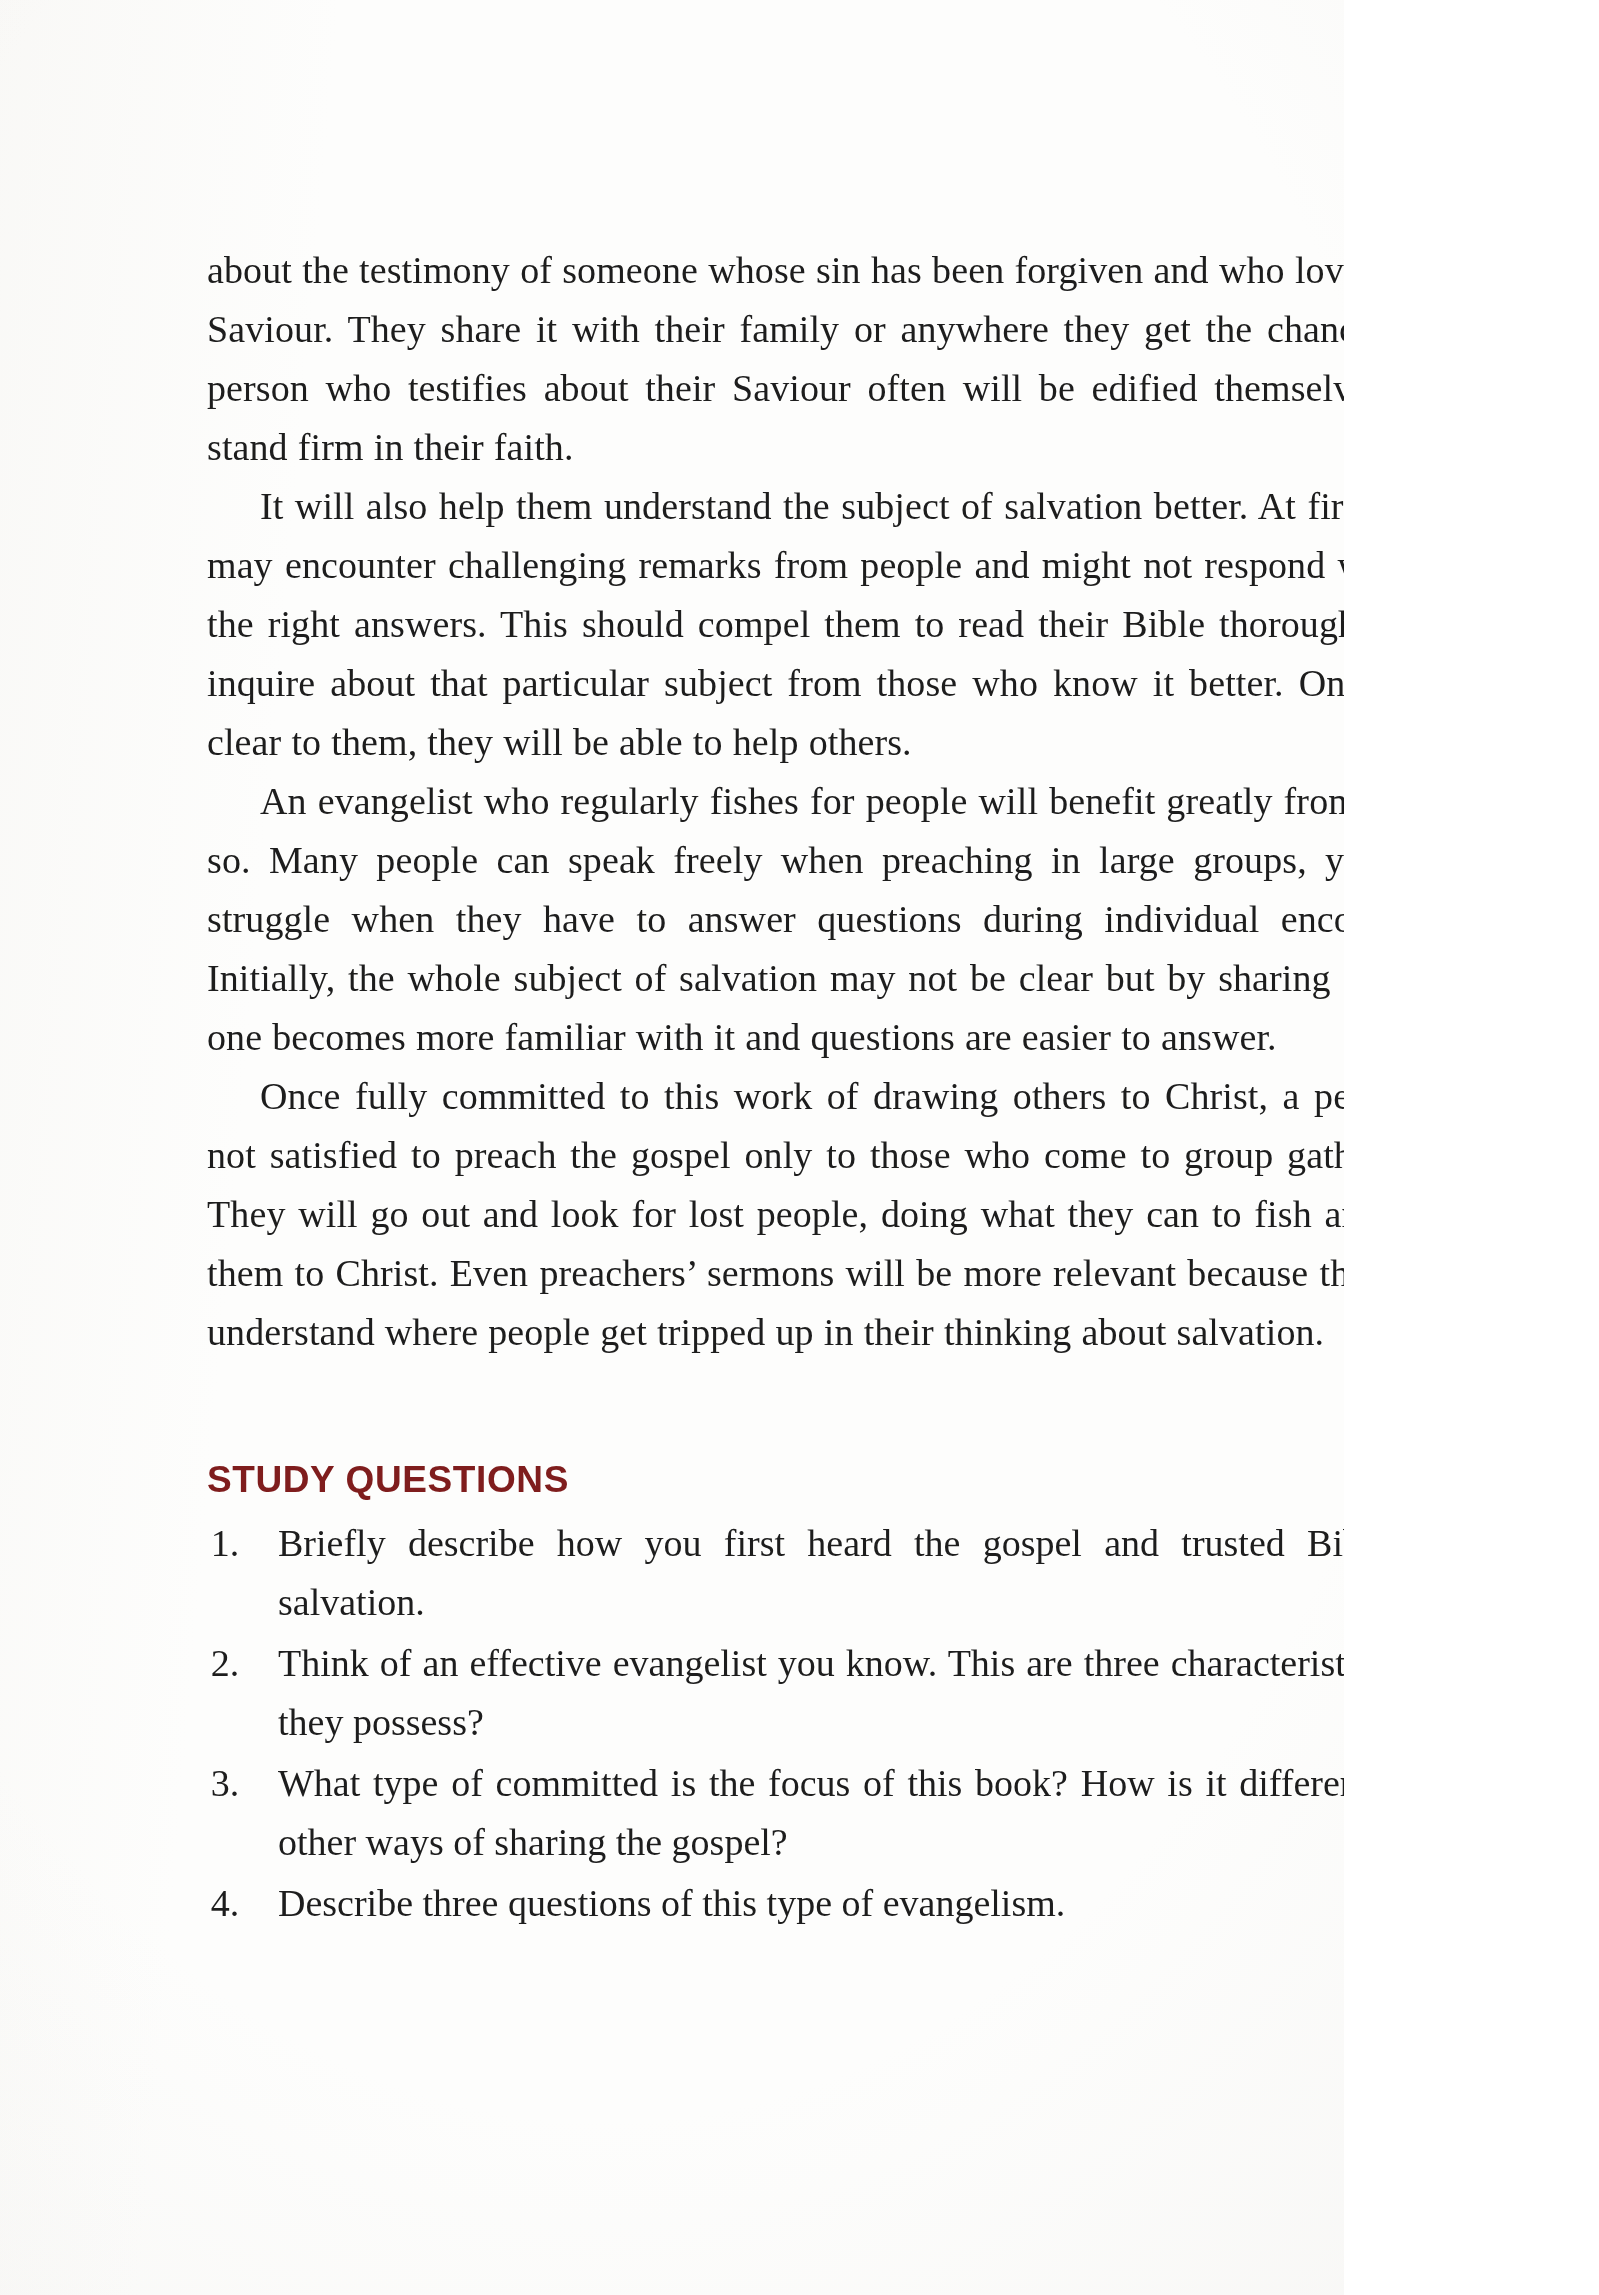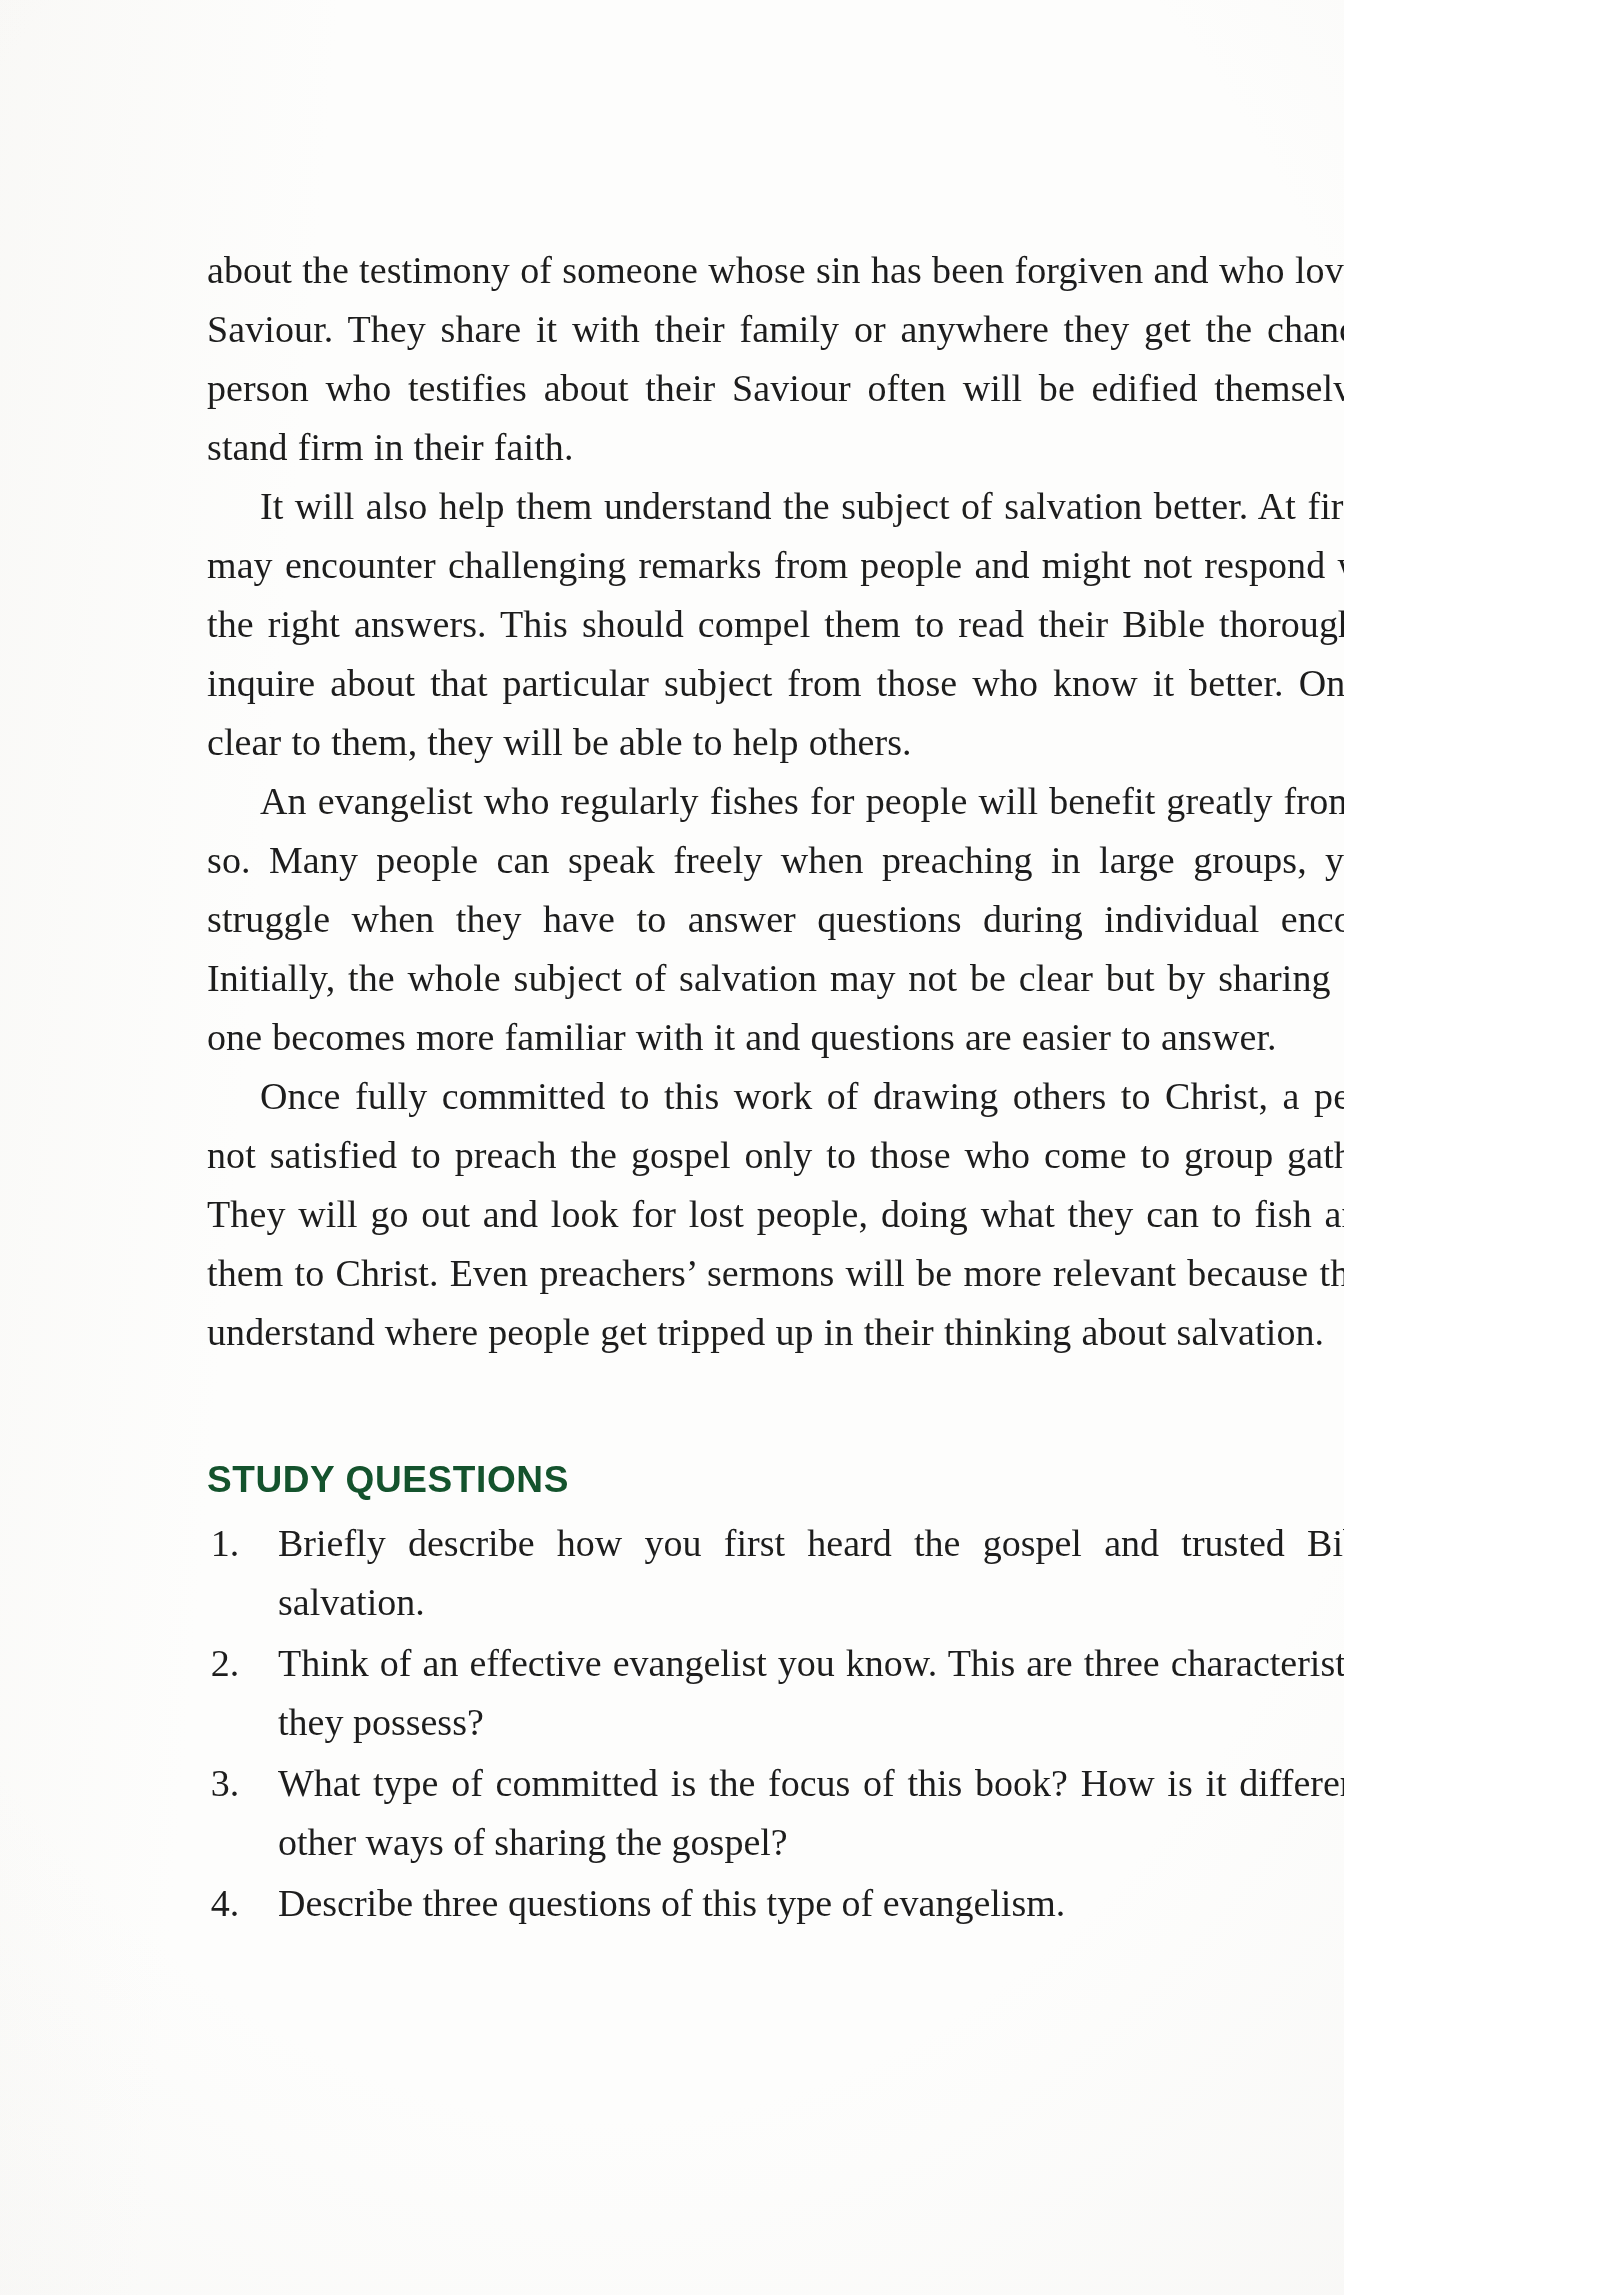--- a/index.html
+++ b/index.html
@@ -74,21 +74,21 @@
     text-indent: 53px;
   }
 
   .study-heading {
     margin: 0;
     padding-top: 97px;
     font-family: "Liberation Sans", "DejaVu Sans", sans-serif;
     font-weight: bold;
     font-size: 37px;
     letter-spacing: 0.6px;
-    color: #14532d;
+    color: #7f1d1d;
   }
 
   .questions {
     margin: 0;
     padding: 13.2px 0 0 0;
     list-style: none;
   }
 
   .question-item {
     position: relative;

